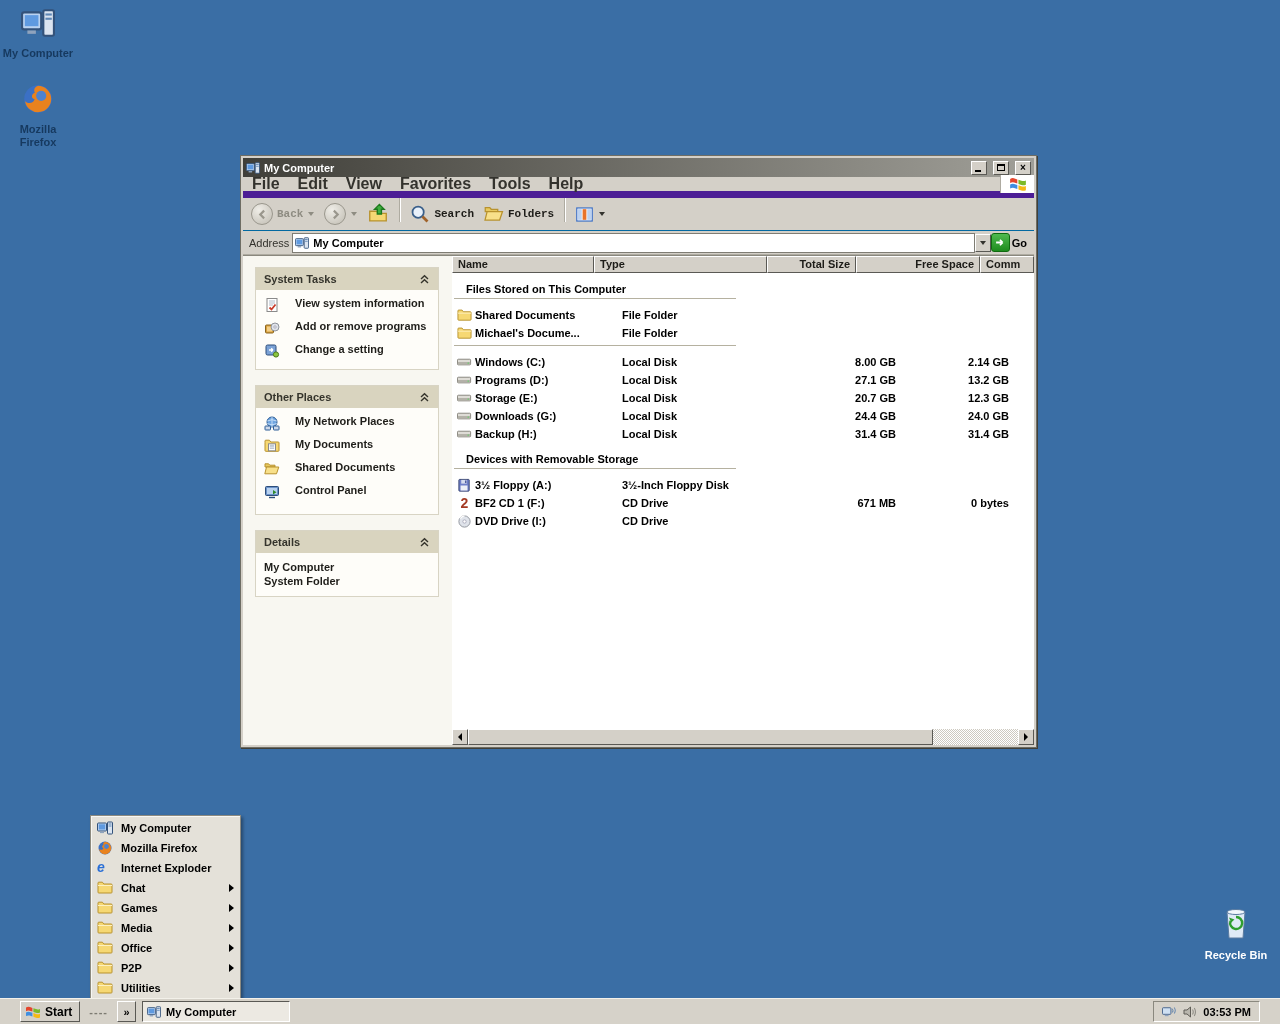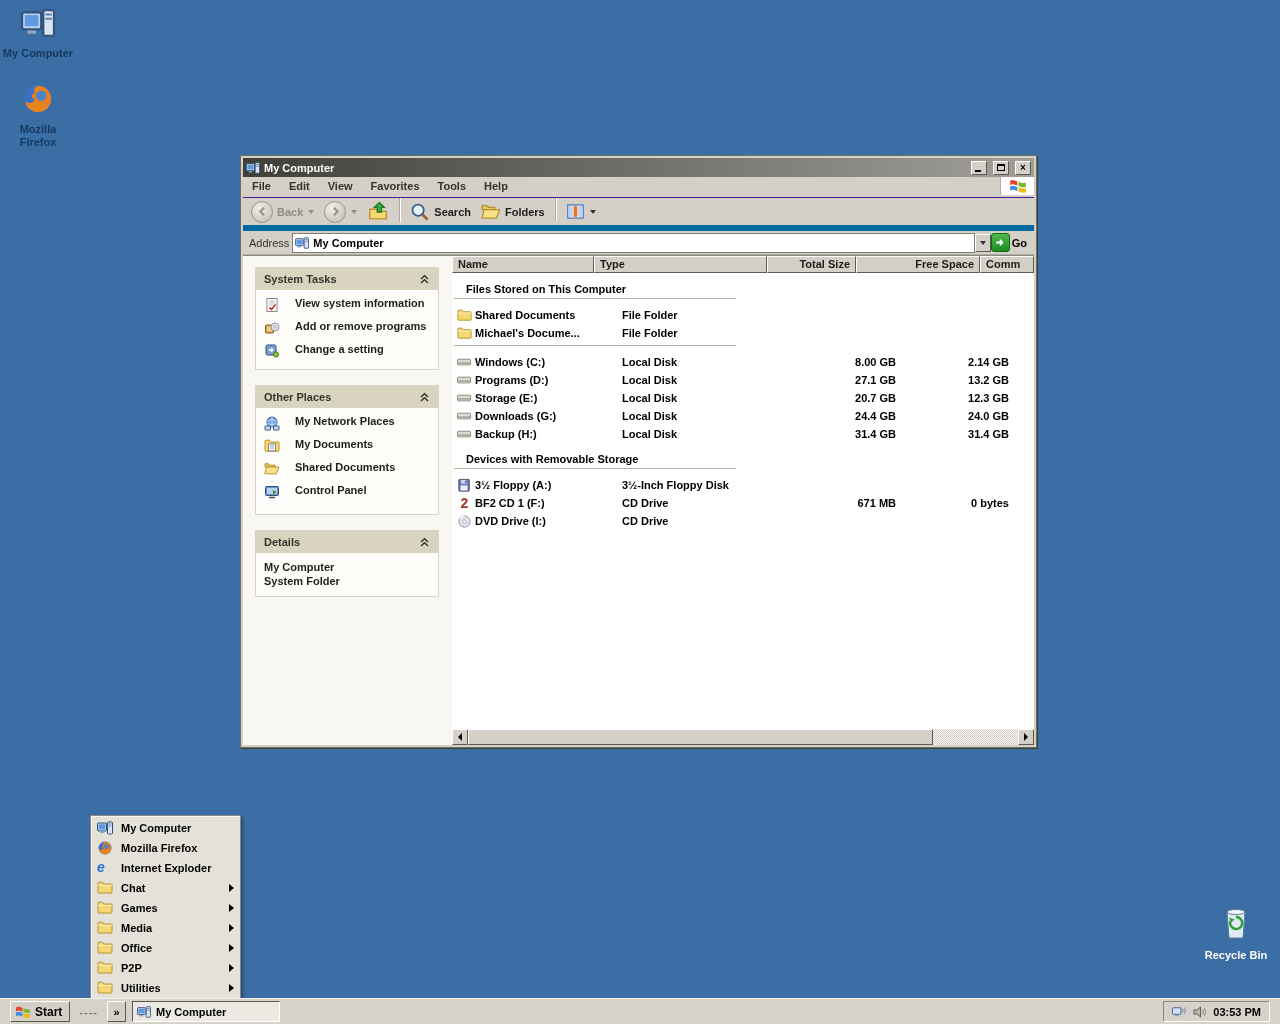--- a/index.html
+++ b/index.html
@@ -19,29 +19,29 @@
   .titlebar { height:19px; flex:0 0 19px; display:flex; align-items:center; gap:4px; padding:0 3px;
               background:linear-gradient(to right,#403f39,#a09f98); color:#fff; font-size:11px; }
   .titlebar .ic { width:14px; height:14px; }
   .titlebar .t { flex:1; }
   .cap-btn { width:16px; height:14px; background:#d4d0c8; border:1px solid;
              border-color:#fff #5a5954 #5a5954 #fff; margin-left:2px; position:relative;
              display:flex; align-items:center; justify-content:center; font-size:10px; color:#000; }
   .cap-btn .min-glyph { position:absolute; left:3px; bottom:2px; width:6px; height:2px; background:#000; }
   .cap-btn .max-glyph { width:8px; height:7px; border:1px solid #000; border-top-width:2px; }
 
-  .menubar { height:21px; flex:0 0 21px; display:flex; align-items:flex-start; font-size:11px;
-             color:#33322d; border-bottom:1px solid #4c1d95; }
+  .menubar { height:21px; flex:0 0 21px; display:flex; align-items:center; font-size:16px;
+             color:#33322d; border-bottom:7px solid #4c1d95; }
   .menu-item { padding:3px 9px; }
   .menubar .spacer { flex:1; }
   .throbber { width:34px; background:#fff; border-left:1px solid #aeaba1;
               display:flex; align-items:center; justify-content:center; }
 
   .toolbar { height:33px; flex:0 0 33px; display:flex; gap:2px; padding:0 4px;
-             border-bottom:6px solid #0369a1; font-size:11px; }
+             border-bottom:1px solid #0369a1; font-size:11px;font-family:Liberation Mono, monospace; }
   .tb-btn { display:flex; align-items:center; gap:4px; padding:2px 4px; }
   .tb-btn .txt { color:#1d1c18; }
   .tb-btn.disabled .txt { color:#8e8c82; }
   .nav-circle { width:22px; height:22px; border-radius:50%; background:radial-gradient(circle at 35% 30%,#efede7,#c0bcb2);
                 border:1px solid #9a978d; display:flex; align-items:center; justify-content:center; }
   .tri-down { width:0; height:0; border-left:3px solid transparent; border-right:3px solid transparent;
               border-top:4px solid #8e8c82; margin-left:1px; }
   .tri-down.dark { border-top-color:#34332e; }
   .tb-sep { width:1px; height:24px; background:#aeaba1; margin:0 4px; box-shadow:1px 0 0 #fff; }
 
@@ -104,21 +104,21 @@
            border:1px solid #8c8a80; box-shadow:inset 1px 1px 0 #f8f7f3, 2px 2px 3px rgba(0,0,0,.35);
            padding:2px 1px; }
   .pm-item { height:20px; display:flex; align-items:center; gap:8px; padding:0 5px; font-size:11px; color:#000; }
   .pm-item .ic { width:16px; height:16px; flex:0 0 16px; }
   .pm-item .lbl { flex:1; }
   .tri-sub { width:0; height:0; border-top:4px solid transparent; border-bottom:4px solid transparent;
              border-left:5px solid #000; }
 
   
   .taskbar { position:absolute; left:0; bottom:0; width:1280px; height:26px; background:#d6d2c9;
-             border-top:1px solid #f3f1ea; box-shadow:0 -2px 0 #9a97+0; display:flex; align-items:center; padding:0 10px; }
+             border-top:1px solid #f3f1ea; box-shadow:0 -2px 0 #9a97+0; display:flex; align-items:center; padding:0 20px; }
   .start-btn { height:21px; display:flex; align-items:center; gap:4px; padding:0 7px 0 4px;
                background:#d4d0c8; border:1px solid; border-color:#fff #5a5954 #5a5954 #fff;
                font-size:12px; color:#000; }
   .tb-divider { color:#7d7b72; font-size:11px; margin:0 9px; letter-spacing:1px; }
   .chev-btn { width:19px; height:21px; background:#d4d0c8; border:1px solid; border-color:#fff #5a5954 #5a5954 #fff;
               display:flex; align-items:center; justify-content:center; font-size:11px; }
   .task-btn { width:148px; height:21px; margin-left:6px; background:#ece9e2; border:1px solid;
               border-color:#5a5954 #fff #fff #5a5954; display:flex; align-items:center; gap:5px; padding:0 4px;
               font-size:11px; }
   .task-btn .ic { width:14px; height:14px; }

